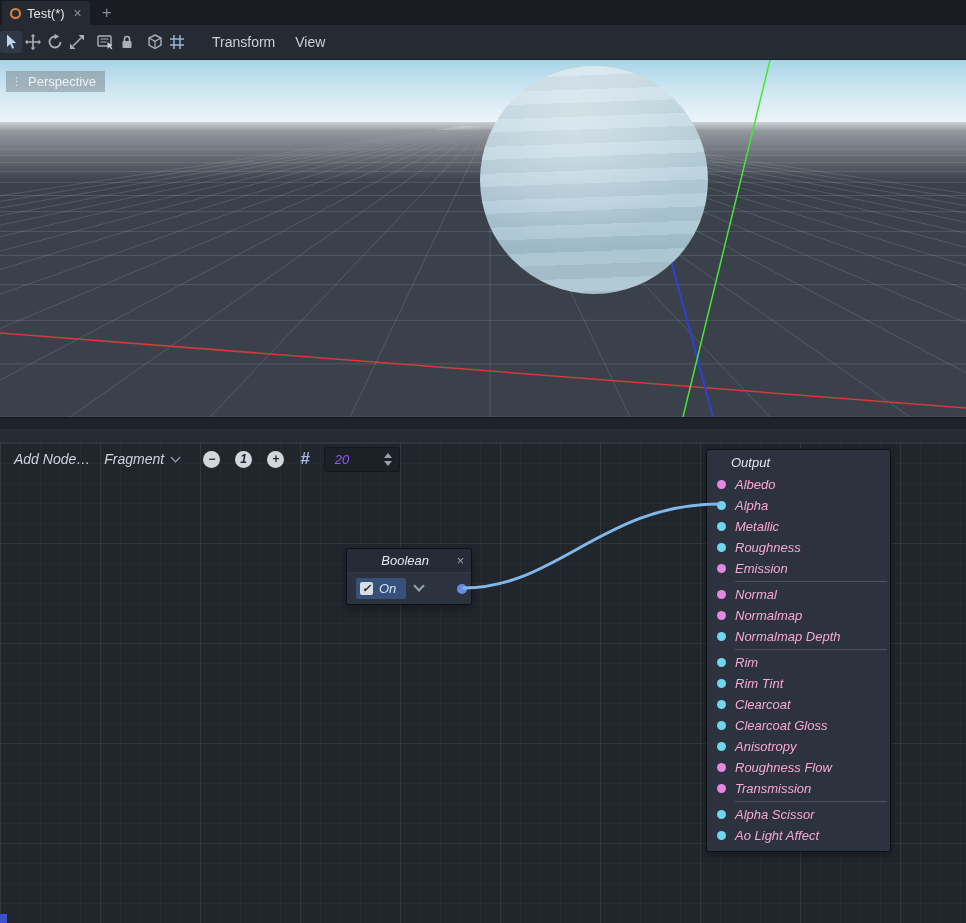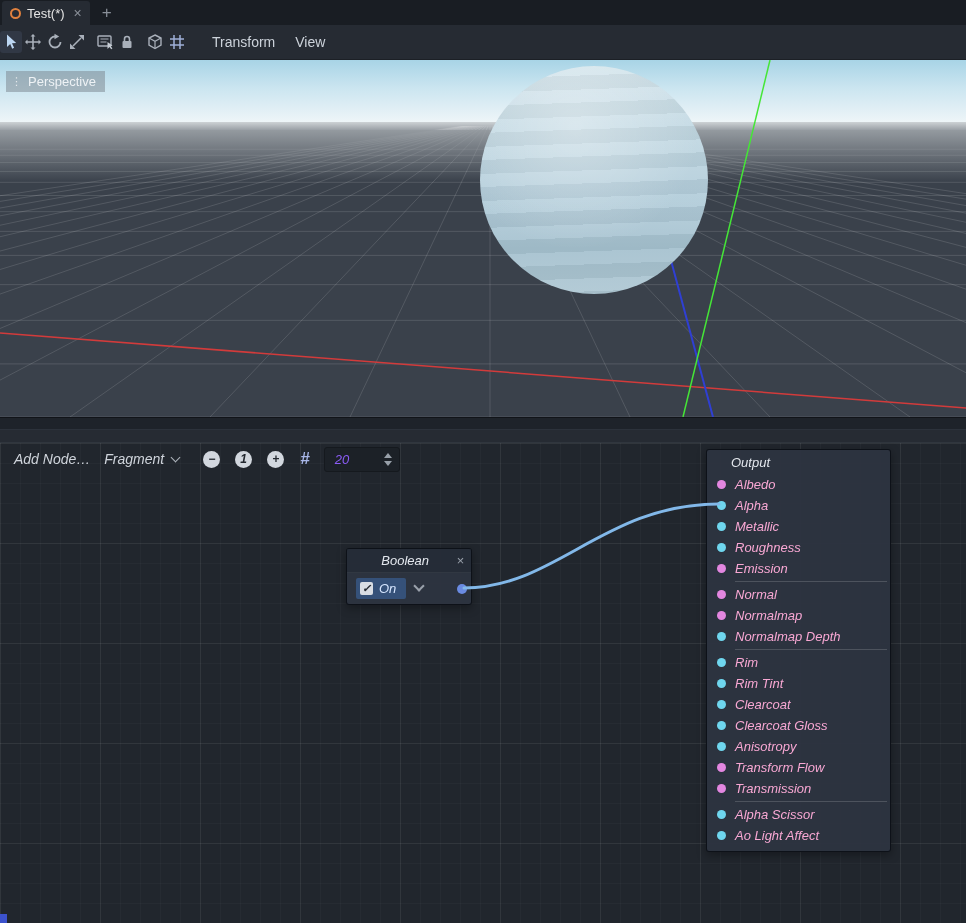--- a/index.html
+++ b/index.html
@@ -314,21 +314,21 @@
           <div class="port-row">
     <span class="dot" style="background: rgb(111, 214, 238);"></span>
     <span class="port-label">Clearcoat Gloss</span>
   </div>
           <div class="port-row">
     <span class="dot" style="background: rgb(111, 214, 238);"></span>
     <span class="port-label">Anisotropy</span>
   </div>
           <div class="port-row">
     <span class="dot" style="background: rgb(227, 135, 224);"></span>
-    <span class="port-label">Transform Flow</span>
+    <span class="port-label">Roughness Flow</span>
   </div>
           <div class="port-row">
     <span class="dot" style="background: rgb(227, 135, 224);"></span>
     <span class="port-label">Transmission</span>
   </div>
           <div class="port-sep"></div>
           <div class="port-row">
     <span class="dot" style="background: rgb(111, 214, 238);"></span>
     <span class="port-label">Alpha Scissor</span>
   </div>

